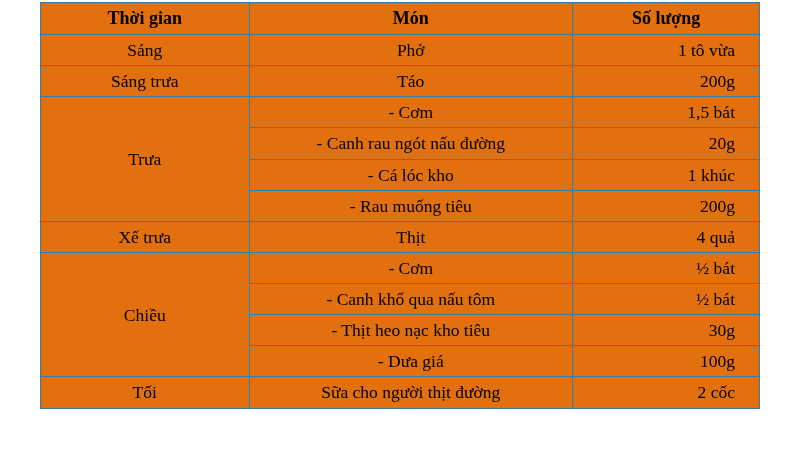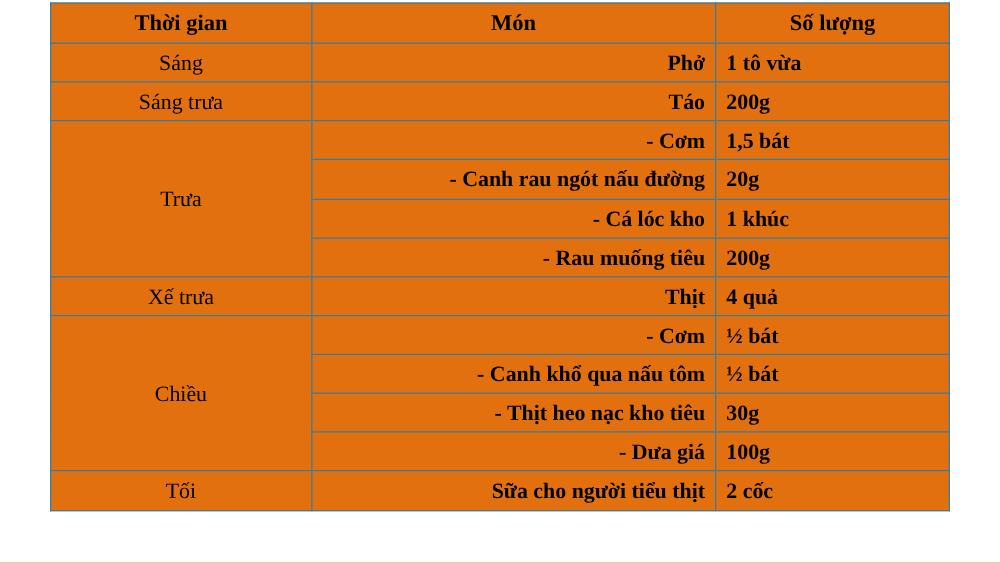--- a/index.html
+++ b/index.html
@@ -25,46 +25,46 @@
     margin-top: 2px;
     table-layout: fixed;
     background: #e2700f;
   }
   table.meal-table td, table.meal-table th {
     border: 1px solid #2f7fa8;
     background: #e2700f;
     color: #000000;
     font-size: 17.5px;
     line-height: 1.15;
-    padding: 5px 8px;
+    padding: 5px 24px;
     height: 27px;
     box-sizing: border-box;
     vertical-align: middle;
   }
   table.meal-table thead th {
     font-weight: bold;
     text-align: center;
     font-size: 18px;
     height: 32px;
   }
   .col-time { width: 29%; }
   .col-dish { width: 45%; }
   .col-qty  { width: 26%; }
 
   td.time-cell {
     text-align: center;
     font-weight: normal;
   }
   td.dish-cell {
-    text-align: right;
-    font-weight: bold;
+    text-align: center;
+    font-weight: normal;
   }
   td.qty-cell {
-    text-align: left;
-    font-weight: bold;
+    text-align: right;
+    font-weight: normal;
   }
 </style>
 </head>
 <body>
 
 <div id="meal-table-wrap">
   <table class="meal-table">
     <colgroup>
       <col class="col-time">
       <col class="col-dish">
@@ -122,18 +122,18 @@
         <tr>
           <td class="dish-cell">- Thịt heo nạc kho tiêu</td>
           <td class="qty-cell">30g</td>
         </tr>
         <tr>
           <td class="dish-cell">- Dưa giá</td>
           <td class="qty-cell">100g</td>
         </tr>
         <tr>
           <td class="time-cell">Tối</td>
-          <td class="dish-cell">Sữa cho người tiểu thịt</td>
+          <td class="dish-cell">Sữa cho người thịt đường</td>
           <td class="qty-cell">2 cốc</td>
         </tr>
       </tbody>
   </table>
 </div>
 
 </body></html>

